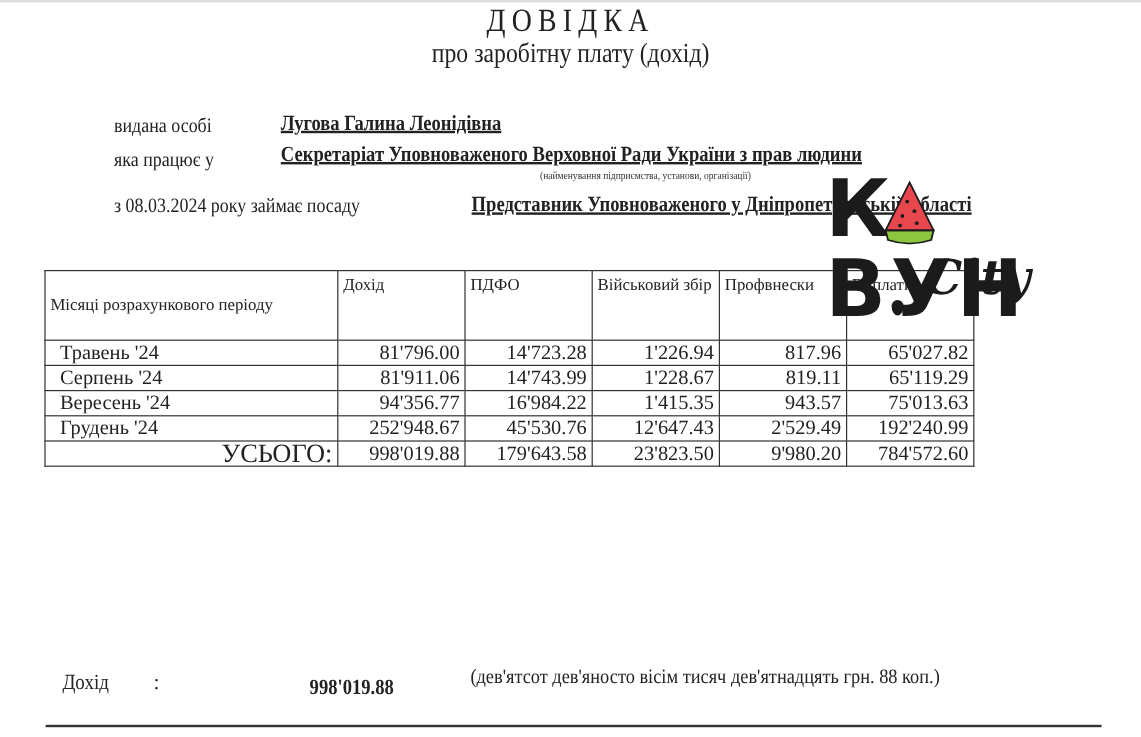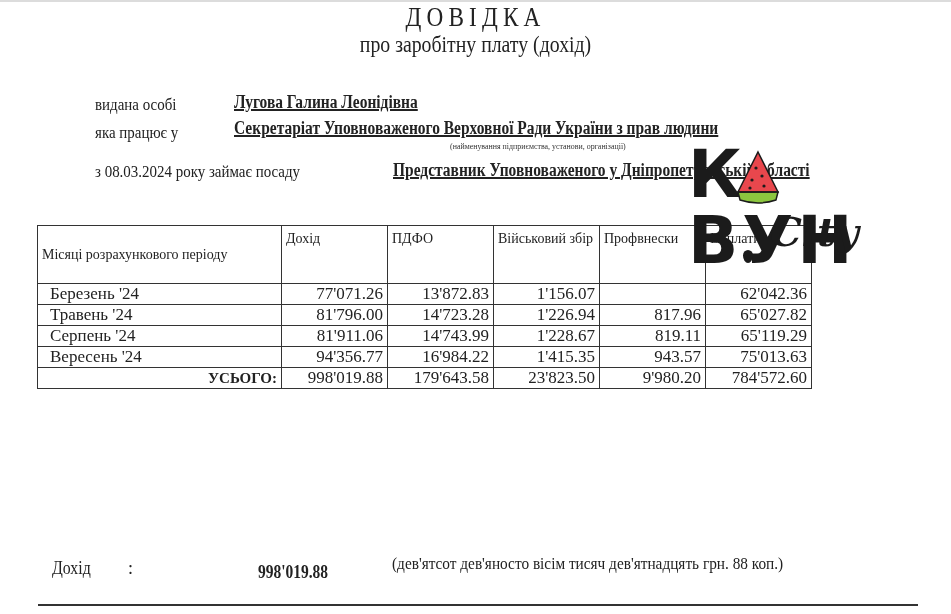--- a/index.html
+++ b/index.html
@@ -26,21 +26,21 @@
     font-family:"Liberation Serif", serif;
   }
   table.sal td, table.sal th {
     border:1.5px solid #333; padding:0 4px; font-weight:normal; color:#222;
     font-size:17px; height:20px; line-height:20px;
   }
   table.sal th { vertical-align:top; font-size:14px; text-align:left; line-height:17px; padding-top:4px; height:53px; }
   table.sal th.first { vertical-align:middle; padding-top:0; }
   table.sal td.num { text-align:right; }
   table.sal td.month { text-align:left; padding-left:12px; }
-  table.sal td.total-label { text-align:right; font-weight:bold; font-size:15px; }
+  table.sal td.total-label { text-align:right; font-weight:normal; font-size:22px; }
   .c0{width:235px}.c1{width:97px}.c2{width:97px}.c3{width:97px}.c4{width:97px}.c5{width:97px}
 
   .footer-label { position:absolute; left:52px; top:558px; font-size:18px; transform-origin:left top; transform:scaleX(0.88); color:#222; }
   .footer-colon { position:absolute; left:128px; top:558px; font-size:18px; color:#222; }
   .footer-amount { position:absolute; left:258px; top:562px; font-size:18px; font-weight:bold; transform-origin:left top; transform:scaleX(0.86); color:#222; }
   .footer-words { position:absolute; left:392px; top:553px; width:500px; font-size:17px; line-height:22px; transform-origin:left top; transform:scaleX(0.9); color:#222; }
   .footer-rule { position:absolute; left:38px; top:604px; width:880px; height:2px; background:#333; }
 
   
   .wm-kavun {
@@ -79,28 +79,20 @@
       <th class="c0 first">Місяці розрахункового періоду</th>
       <th class="c1">Дохід</th>
       <th class="c2">ПДФО</th>
       <th class="c3">Військовий збір</th>
       <th class="c4">Профвнески</th>
       <th class="c5">Виплати</th>
     </tr>
   </thead>
   <tbody id="tbody">
       <tr>
-        <td class="month">Березень '24</td>
-        <td class="num">77'071.26</td>
-        <td class="num">13'872.83</td>
-        <td class="num">1'156.07</td>
-        <td class="num"></td>
-        <td class="num">62'042.36</td>
-      </tr>
-      <tr>
         <td class="month">Травень '24</td>
         <td class="num">81'796.00</td>
         <td class="num">14'723.28</td>
         <td class="num">1'226.94</td>
         <td class="num">817.96</td>
         <td class="num">65'027.82</td>
       </tr>
       <tr>
         <td class="month">Серпень '24</td>
         <td class="num">81'911.06</td>
@@ -109,20 +101,28 @@
         <td class="num">819.11</td>
         <td class="num">65'119.29</td>
       </tr>
       <tr>
         <td class="month">Вересень '24</td>
         <td class="num">94'356.77</td>
         <td class="num">16'984.22</td>
         <td class="num">1'415.35</td>
         <td class="num">943.57</td>
         <td class="num">75'013.63</td>
+      </tr>
+      <tr>
+        <td class="month">Грудень '24</td>
+        <td class="num">252'948.67</td>
+        <td class="num">45'530.76</td>
+        <td class="num">12'647.43</td>
+        <td class="num">2'529.49</td>
+        <td class="num">192'240.99</td>
       </tr>
       <tr>
         <td class="total-label">УСЬОГО:</td>
         <td class="num">998'019.88</td>
         <td class="num">179'643.58</td>
         <td class="num">23'823.50</td>
         <td class="num">9'980.20</td>
         <td class="num">784'572.60</td>
       </tr>
     </tbody>

